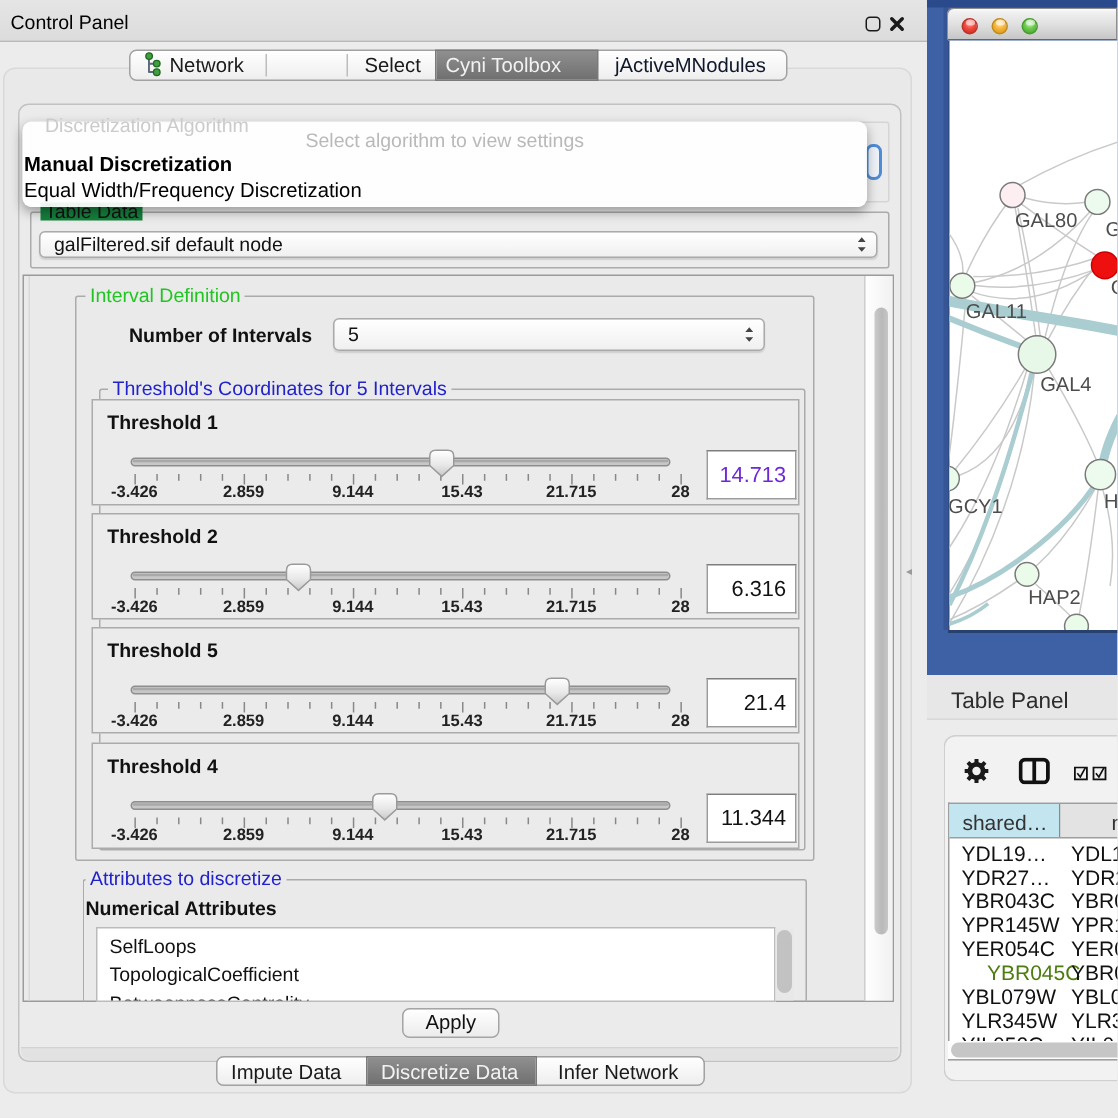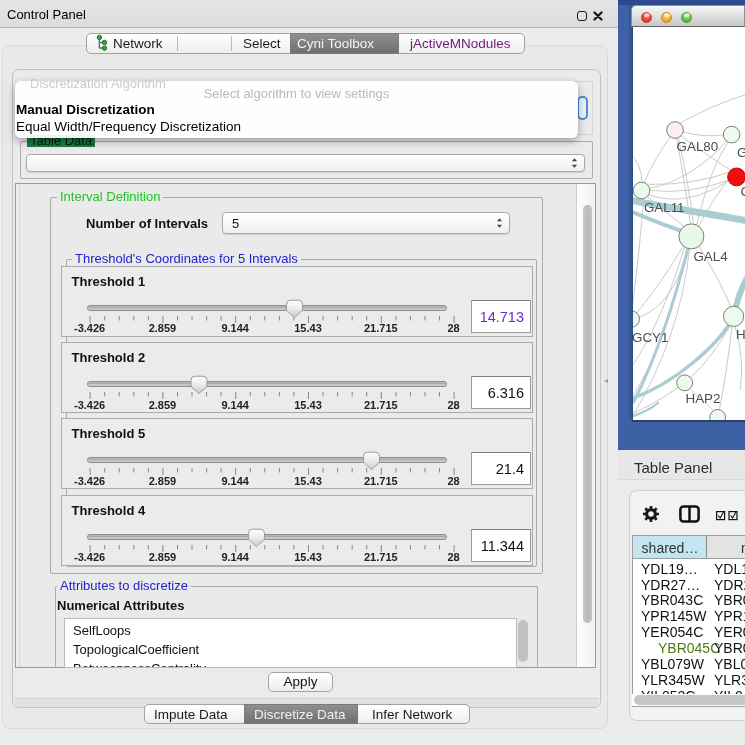--- a/index.html
+++ b/index.html
@@ -30,28 +30,29 @@
  <circle cx="4.4" cy="3.4" r="2.2" fill="#3fa03f" stroke="#21691f" stroke-width="0.9"></circle>
  <circle cx="9.5" cy="8.4" r="2.2" fill="#3fa03f" stroke="#21691f" stroke-width="0.9"></circle>
  <circle cx="9.5" cy="14.1" r="2.2" fill="#3fa03f" stroke="#21691f" stroke-width="0.9"></circle>
 </svg>
 <div class="abs" style="left:113px;top:36px;font-size:13.5px;color:#1a1a1a;">Network</div>
 <div class="abs" style="left:177px;top:36px;width:1px;height:15px;background:#bcbcbc;"></div>
 <div class="abs" style="left:191px;top:36px;font-size:13.5px;color:#b91c1c;margin-top:31px;">Style</div>
 <div class="abs" style="left:231px;top:36px;width:1px;height:15px;background:#bcbcbc;"></div>
 <div class="abs" style="left:243px;top:36px;font-size:13.5px;color:#1a1a1a;">Select</div>
 <div class="abs" style="left:297px;top:36px;font-size:13.5px;color:#f2f2f2;">Cyni Toolbox</div>
-<div class="abs" style="left:410px;top:36px;font-size:13.5px;color:#701a75;">jActiveMNodules</div>
+<div class="abs" style="left:410px;top:36px;font-size:13.5px;color:#0f172a;">jActiveMNodules</div>
 
 <div class="abs" style="left:12px;top:69px;width:589px;height:639px;border:1.5px solid #c2c2c2;border-radius:7px;background:#ebebeb;"></div>
 <div class="abs" style="left:14px;top:698px;width:585px;height:9px;background:#e2e2e2;border-top:1px solid #d2d2d2;border-radius:0 0 6px 6px;"></div>
 
 <div class="groupbox" style="left:20px;top:141px;width:573px;height:38px;"></div>
 <div class="gtitle" style="left:27px;top:134px;">Table Data</div>
 <div class="combo" style="left:26px;top:154px;width:559px;height:18px;">
+  <div class="ctext">galFiltered.sif default node</div>
   <svg class="carr" width="8" height="12" viewBox="0 0 8 12">
       <path d="M1 4 L4 0.5 L7 4 Z M1 8 L4 11.5 L7 8 Z" fill="#444"></path>
     </svg>
 </div>
 
 <div class="abs" style="left:15px;top:183px;width:581px;height:485px;border:1px solid #9b9b9b;background:#eaeaea;"></div>
 <div class="abs" style="left:19px;top:184px;width:1px;height:483px;background:#d8d8d8;"></div>
 <div class="abs" style="left:576px;top:184px;width:19px;height:483px;background:linear-gradient(90deg,#ffffff,#f1f1f1);border-left:1px solid #cfcfcf;"></div>
 <div class="abs" style="left:582.5px;top:205px;width:9.5px;height:418px;background:linear-gradient(90deg,#cacaca,#b9b9b9 55%,#c6c6c6);border-radius:5px;"></div>
 

